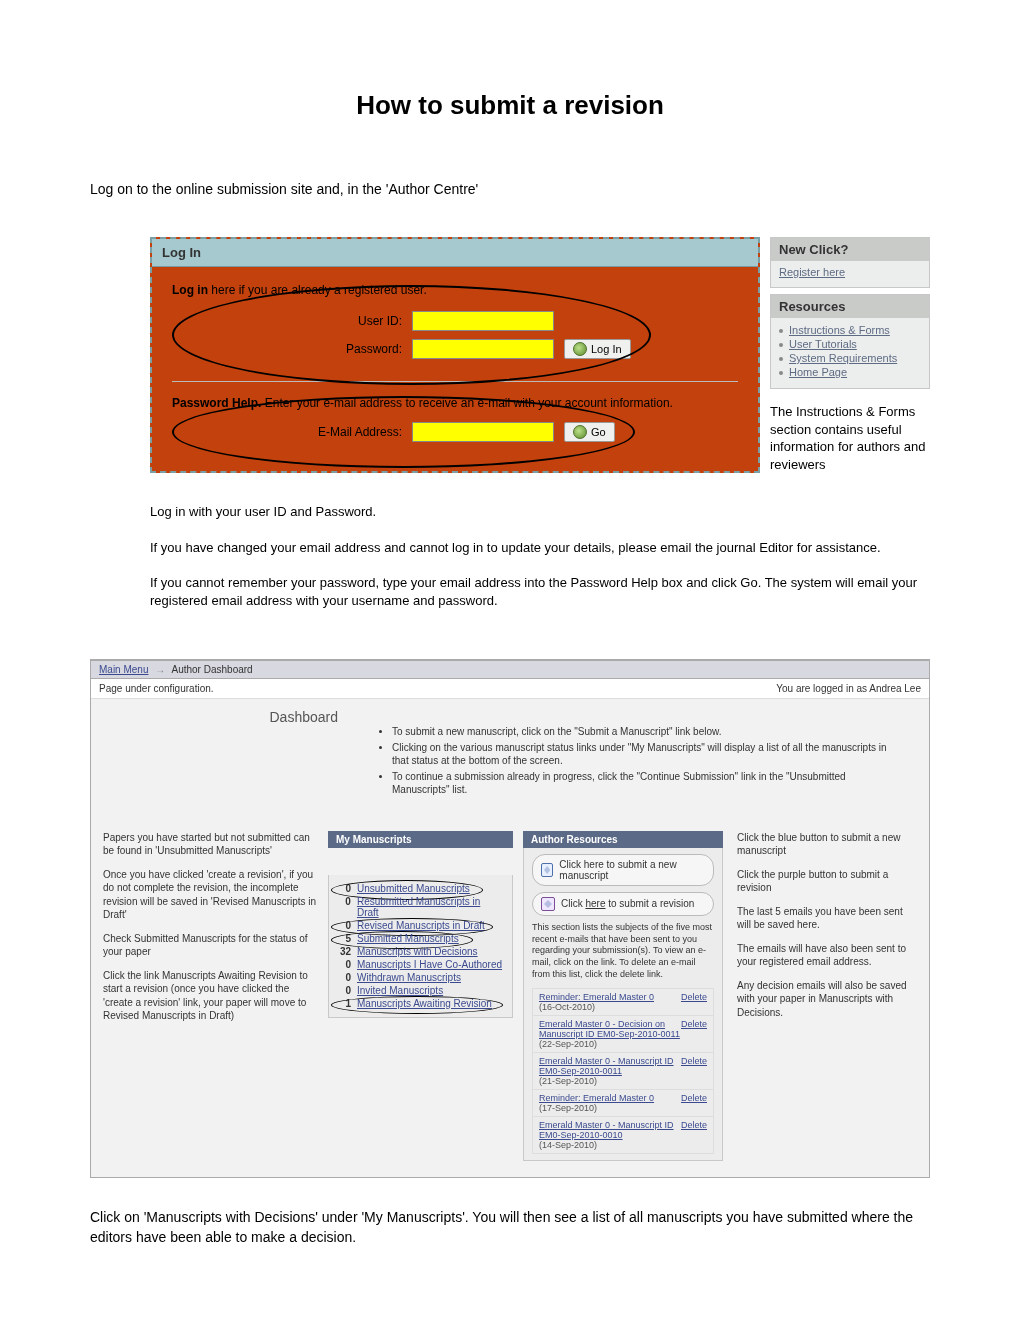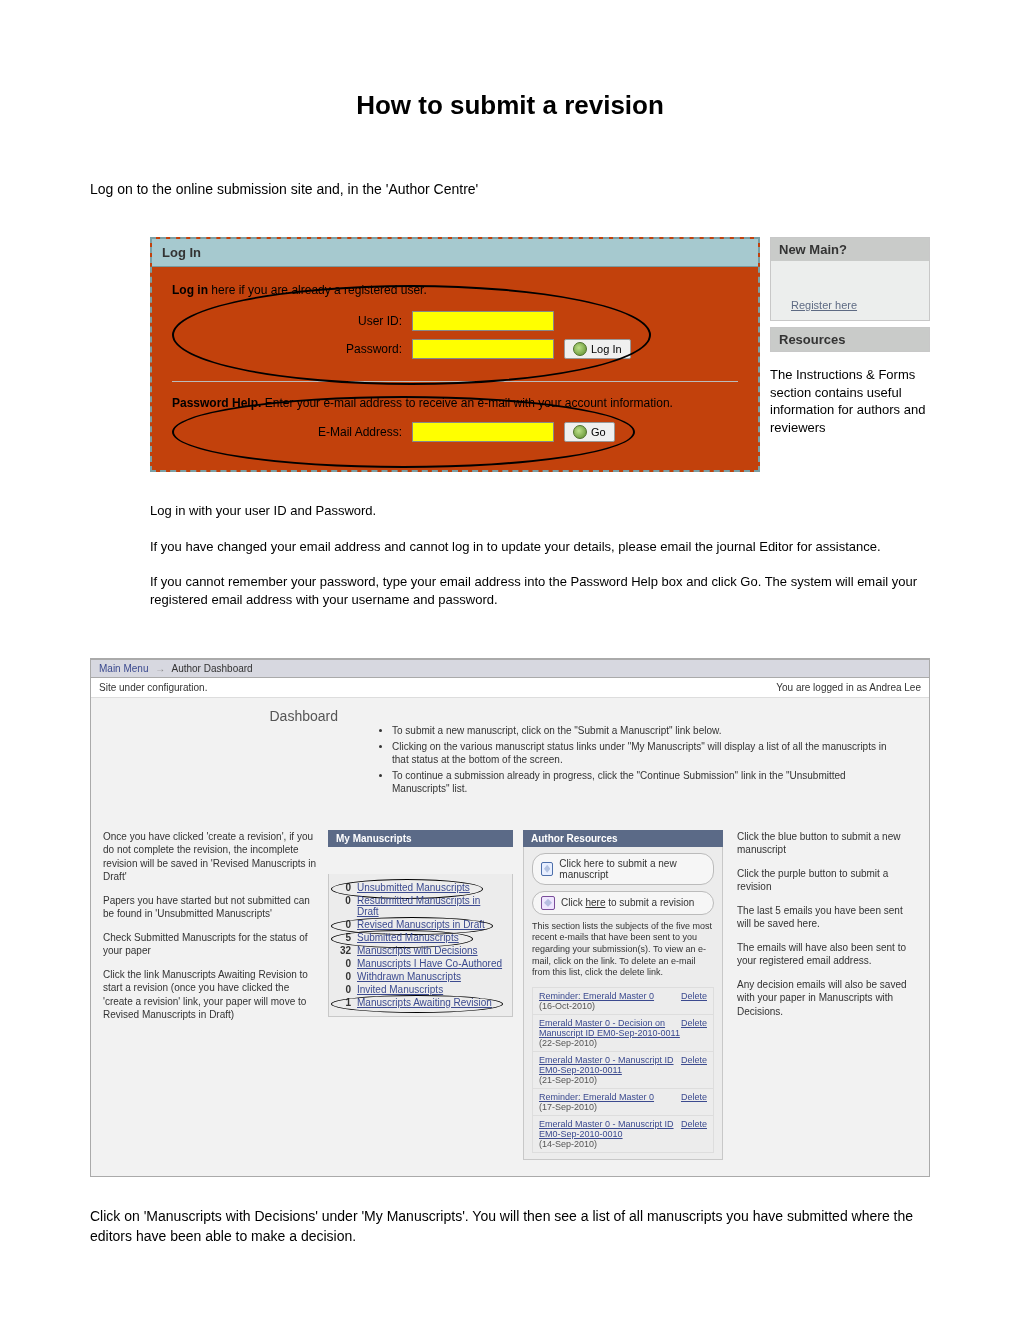--- a/index.html
+++ b/index.html
@@ -113,21 +113,21 @@
     background: #eceeed;
     border: 1px solid #c8c8c8;
   }
   .right-head {
     background: #c9cbc9;
     font-weight: bold;
     padding: 4px 8px;
     font-size: 13px;
     color: #333;
   }
-  .right-body { padding: 4px 8px 8px 20px; margin-top: 33px; }
+  .right-body { padding: 4px 8px 8px 8px; }
   .right-body a, .reg-link {
     color: #5e6b84;
     text-decoration: underline;
     font-size: 11px;
   }
   .right-body .item {
     display: flex;
     gap: 6px;
     align-items: flex-start;
     margin: 2px 0;
@@ -154,20 +154,21 @@
     color: #333;
   }
   .breadcrumb {
     background: #d7d8e0;
     border-top: 1px solid #aaa;
     border-bottom: 1px solid #aaa;
     padding: 3px 8px;
   }
   .breadcrumb .bc-link {
     color: #3b4a8f;
+    text-decoration: underline;
     cursor: pointer;
   }
   .breadcrumb .arrow { color: #888; margin: 0 4px; }
   .config-row {
     display: flex;
     justify-content: space-between;
     padding: 4px 8px;
     border-bottom: 1px solid #ddd;
     background: #fff;
   }
@@ -321,61 +322,79 @@
               <span class="btn-icon"></span>
               <span>Go</span>
             </span>
           </div>
         </div>
       </div>
     </div>
 
     <div class="right-col">
       <div class="right-box">
-        <div class="right-head">New Main?</div>
+        <div class="right-head">New Click?</div>
         <div class="right-body">
           <a href="#" class="reg-link">Register here</a>
         </div>
       </div>
       <div class="right-box" style="margin-top:6px;">
         <div class="right-head">Resources</div>
+        <div class="right-body">
+          <div class="item">
+              <span class="dot"></span>
+              <a href="#">Instructions &amp; Forms</a>
+            </div>
+          <div class="item">
+              <span class="dot"></span>
+              <a href="#">User Tutorials</a>
+            </div>
+          <div class="item">
+              <span class="dot"></span>
+              <a href="#">System Requirements</a>
+            </div>
+          <div class="item">
+              <span class="dot"></span>
+              <a href="#">Home Page</a>
+            </div>
+        </div>
       </div>
       <div class="right-note">The Instructions &amp; Forms section contains useful information for authors and reviewers</div>
     </div>
   </div>
 
   <div class="body-text">Log in with your user ID and Password.</div>
   <div class="body-text">If you have changed your email address and cannot log in to update your details, please email the journal Editor for assistance.</div>
   <div class="body-text">If you cannot remember your password, type your email address into the Password Help box and click Go. The system will email your registered email address with your username and password.</div>
 
   <div class="lower-shot">
     <div class="breadcrumb">
       <span class="bc-link">Main Menu</span>
       <span class="arrow">→</span>
       <span>Author Dashboard</span>
     </div>
     <div class="config-row">
-      <span>Site under configuration.</span>
+      <span>Page under configuration.</span>
       <span>You are logged in as Andrea Lee</span>
     </div>
     <div class="dash-top">
       <div class="dash-left">Dashboard</div>
       <div class="dash-instr">
         <ul>
           <li>To submit a new manuscript, click on the "Submit a Manuscript" link below.</li>
           <li>Clicking on the various manuscript status links under "My Manuscripts" will display a list of all the manuscripts in that status at the bottom of the screen.</li>
           <li>To continue a submission already in progress, click the "Continue Submission" link in the "Unsubmitted Manuscripts" list.</li>
         </ul>
       </div>
     </div>
 
     <div class="dash-main">
       <div class="col col-a">
+        <p>Papers you have started but not submitted can be found in 'Unsubmitted Manuscripts'</p>
         <p>Once you have clicked 'create a revision', if you do not complete the revision, the incomplete revision will be saved in 'Revised Manuscripts in Draft'</p>
-        <p>Papers you have started but not submitted can be found in 'Unsubmitted Manuscripts'</p>
         <p>Check Submitted Manuscripts for the status of your paper</p>
         <p>Click the link Manuscripts Awaiting Revision to start a revision (once you have clicked the 'create a revision' link, your paper will move to Revised Manuscripts in Draft)</p>
       </div>
 
       <div class="col col-b">
         <div class="panel-head">My Manuscripts</div>
         <div class="panel-body" style="position:relative;">
           <div class="ms-row">
               <span class="cnt">0</span>
               <a href="#">Unsubmitted Manuscripts</a>

